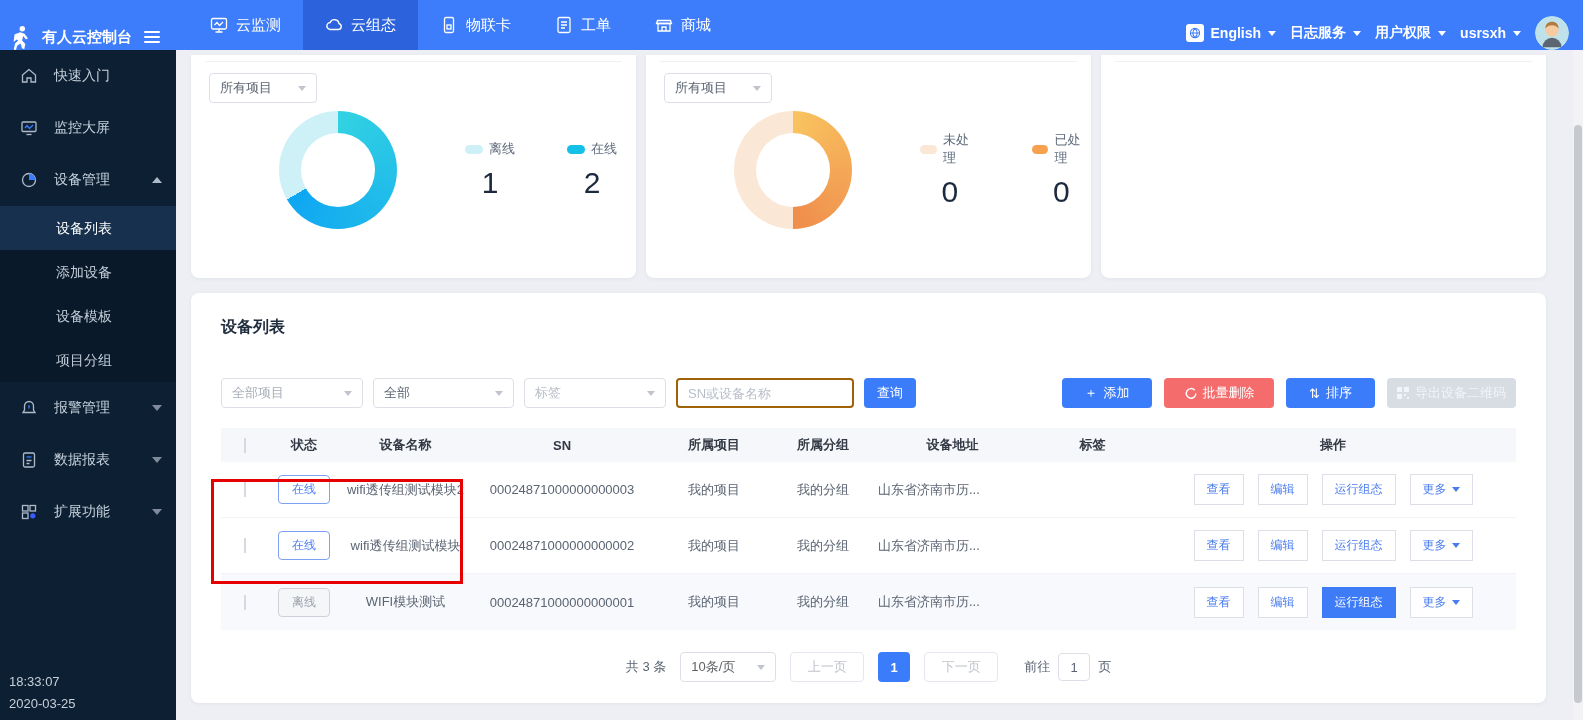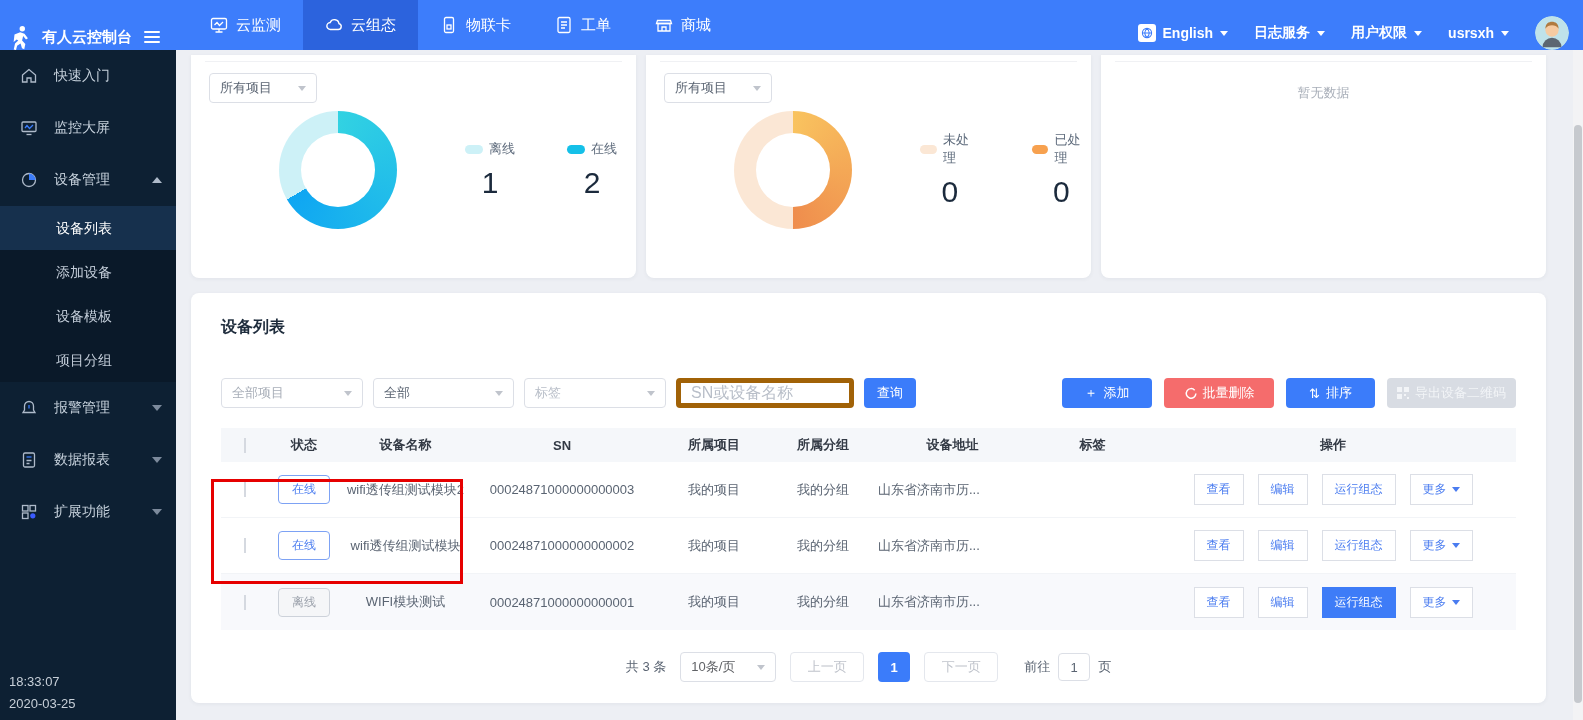--- a/index.html
+++ b/index.html
@@ -10,21 +10,21 @@
   
   .topbar { position:absolute; top:0; left:0; right:0; height:50px;
     background:#3D7DFB; display:flex; align-items:flex-end; color:#fff; z-index:20; }
   .brand { display:flex; align-items:center; width:176px; padding-left:8px; gap:8px; flex:0 0 auto; }
   .brand-title { font-size:15px; font-weight:bold; white-space:nowrap; }
   .hamburger { display:flex; flex-direction:column; gap:3px; cursor:pointer; margin-left:4px; }
   .hamburger i { display:block; width:16px; height:2px; background:#fff; border-radius:1px; }
   .top-tabs { display:flex; height:50px; margin-left:12px; }
   .top-tab { display:flex; align-items:center; gap:8px; padding:0 22px; font-size:15px; cursor:pointer; }
   .top-tab.active { background:#2C63DD; }
-  .top-right { margin-left:auto; display:flex; align-items:center; gap:26px; padding-right:14px; font-size:14px; font-weight:bold; }
+  .top-right { margin-left:auto; display:flex; align-items:center; gap:14px; padding-right:14px; font-size:14px; font-weight:bold; }
   .top-item { display:flex; align-items:center; gap:7px; cursor:pointer; white-space:nowrap; }
   .caret { display:inline-block; width:0; height:0; border:4px solid transparent; border-top-width:5px; }
   .caret.white { border-top-color:#fff; margin-top:5px; }
   .globe-box { width:18px; height:18px; background:#fff; border-radius:3px; display:flex; align-items:center; justify-content:center; }
   .avatar { width:34px; height:34px; border-radius:50%; overflow:hidden; flex:0 0 auto; cursor:pointer; }
 
   
   .sidebar { position:absolute; top:50px; left:0; width:176px; bottom:0; background:#0D2033; z-index:10; }
   .side-item { height:52px; display:flex; align-items:center; gap:16px; padding:0 14px 0 20px;
     color:#C6D1DC; font-size:14px; cursor:pointer; }
@@ -60,22 +60,22 @@
 
   
   .panel { margin-top:15px; background:#fff; border-radius:8px; height:410px;
     box-shadow:0 1px 4px rgba(31,45,61,.06); overflow:hidden; }
   .panel-title { margin:24px 0 0 30px; font-size:16px; font-weight:bold; color:#1F2D3D; }
   .filter-row { display:flex; align-items:center; gap:10px; margin:40px 30px 0 30px; }
   .sel { display:flex; align-items:center; justify-content:space-between; height:30px;
     border:1px solid #DCDFE6; border-radius:4px; padding:0 10px; font-size:13px; background:#fff; cursor:pointer; }
   .sel.w1{width:142px;} .sel.w2{width:141px;} .sel.w3{width:142px;}
   .sel .t-dim{color:#A8AEB8;} .sel .t-dark{color:#5A6472;} .sel .t-ph{color:#B8BEC8;}
-  .search-input { width:178px; height:30px; border:5px solid #a16207; border-radius:4px;
-    padding:0 10px; font-size:16px; color:#5A6472; outline:none; }
+  .search-input { width:178px; height:30px; border:2px solid #a16207; border-radius:4px;
+    padding:0 10px; font-size:13px; color:#5A6472; outline:none; }
   .search-input::placeholder { color:#B8BEC8; }
   .btn { height:30px; border:none; border-radius:4px; color:#fff; font-size:13px;
     display:inline-flex; align-items:center; justify-content:center; gap:6px; cursor:pointer;
     font-family:inherit; }
   .btn.primary { background:#3B7CFA; }
   .btn.query { width:52px; }
   .btn.danger { background:#F56C6C; }
   .btn.disabled { background:#D8DCE3; color:#F2F4F7; cursor:default; }
   .right-actions { margin-left:auto; display:flex; gap:12px; }
   .btn.add{width:90px;} .btn.del{width:110px;} .btn.sort{width:89px;} .btn.exportqr{width:129px;}
@@ -353,21 +353,20 @@
                 <span class="leg-label">已处理</span>
               </div>
               <div class="leg-value">0</div>
             </div>
           </div>
         </div>
       </section>
 
       <section class="card">
         <div class="card-cut-line"></div>
-        <div class="empty-text">暂无数据</div>
       </section>
     </div>
 
     <section class="panel">
       <h2 class="panel-title">设备列表</h2>
 
       <div class="filter-row">
         <div class="sel w1">
           <span class="t-dim">全部项目</span>
           <span class="caret gray"></span>

